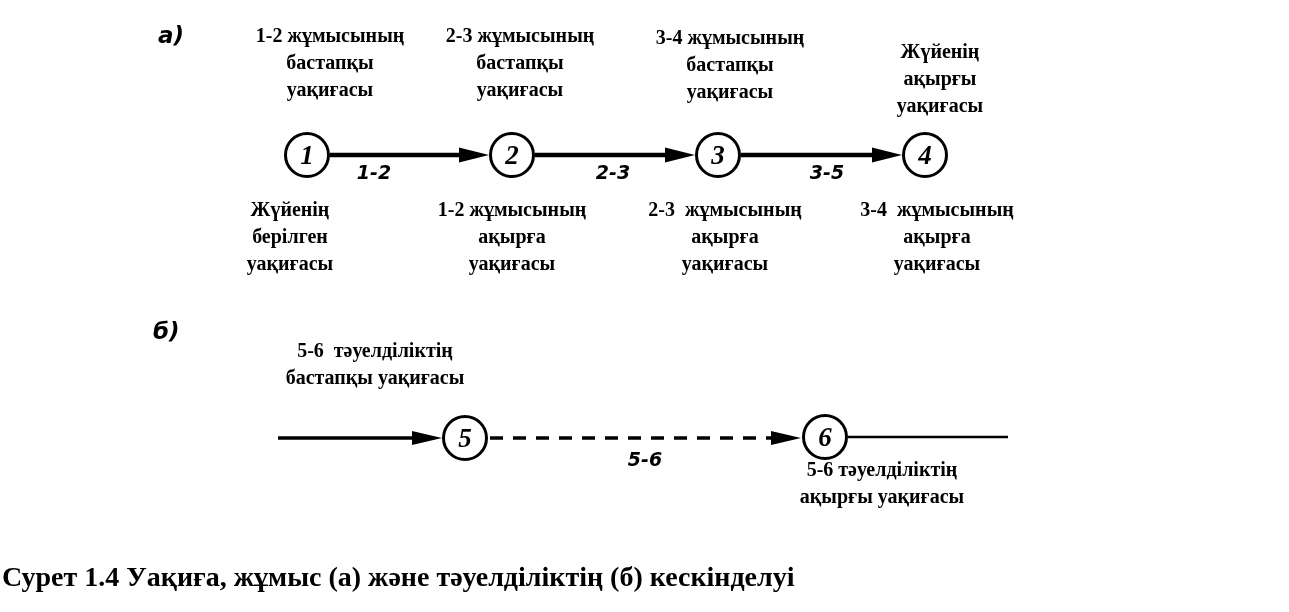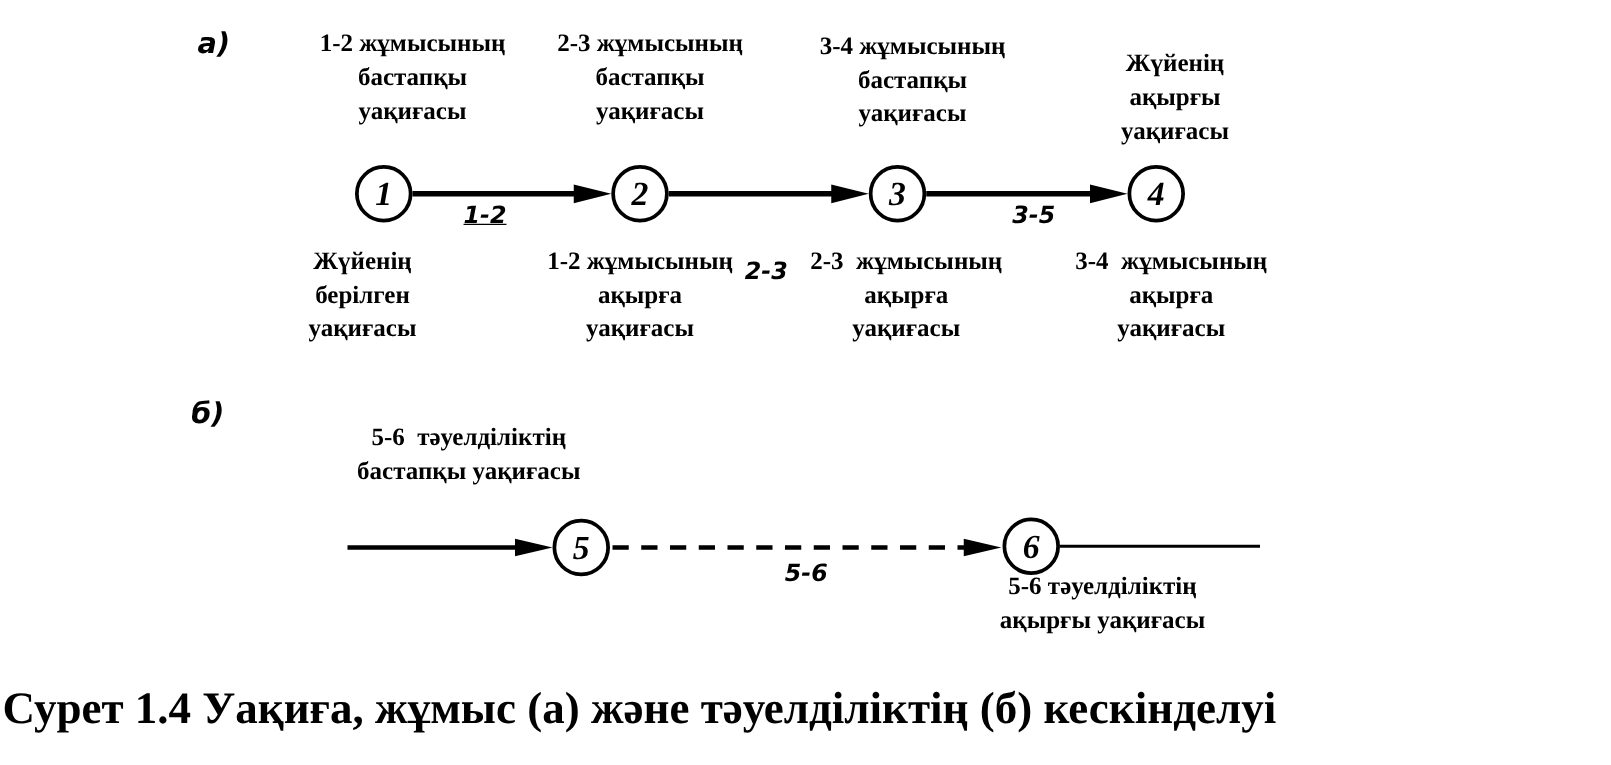--- a/index.html
+++ b/index.html
@@ -43,24 +43,24 @@
     position:absolute;
     width:70px;
     text-align:center;
     font-family:"DejaVu Sans", sans-serif;
     font-style:italic;
     font-weight:bold;
     font-size:19px;
   }
   .caption{
     position:absolute;
-    left:2px;top:545px;
+    left:2px;top:561px;
     white-space:nowrap;
     font-weight:bold;
-    font-size:36px;
+    font-size:28px;
   }
   svg.wires{position:absolute;inset:0;z-index:1;}
 </style>
 </head>
 <body>
 
 <div class="figure">
 
   <svg class="wires" width="1289" height="612" viewBox="0 0 1289 612">
 
@@ -93,22 +93,22 @@
 уақиғасы</div>
   <div class="lbl" style="left:815px;top:38px;width:250px;">Жүйенің
 ақырғы
 уақиғасы</div>
 
   <div class="node" style="left:284px;top:132px;">1</div>
   <div class="node" style="left:489px;top:132px;">2</div>
   <div class="node" style="left:695px;top:132px;">3</div>
   <div class="node" style="left:902px;top:132px;">4</div>
 
-  <div class="edge-lbl" style="left:353px;top:161px;text-decoration:underline;">1-2</div>
-  <div class="edge-lbl" style="left:578px;top:161px;margin-top:45px;">2-3</div>
+  <div class="edge-lbl" style="left:339px;top:161px;">1-2</div>
+  <div class="edge-lbl" style="left:578px;top:161px;">2-3</div>
   <div class="edge-lbl" style="left:792px;top:161px;">3-5</div>
 
   <div class="lbl" style="left:165px;top:196px;width:250px;">Жүйенің
 берілген
 уақиғасы</div>
   <div class="lbl" style="left:387px;top:196px;width:250px;">1-2 жұмысының
 ақырға
 уақиғасы</div>
   <div class="lbl" style="left:600px;top:196px;width:250px;">2-3  жұмысының
 ақырға

